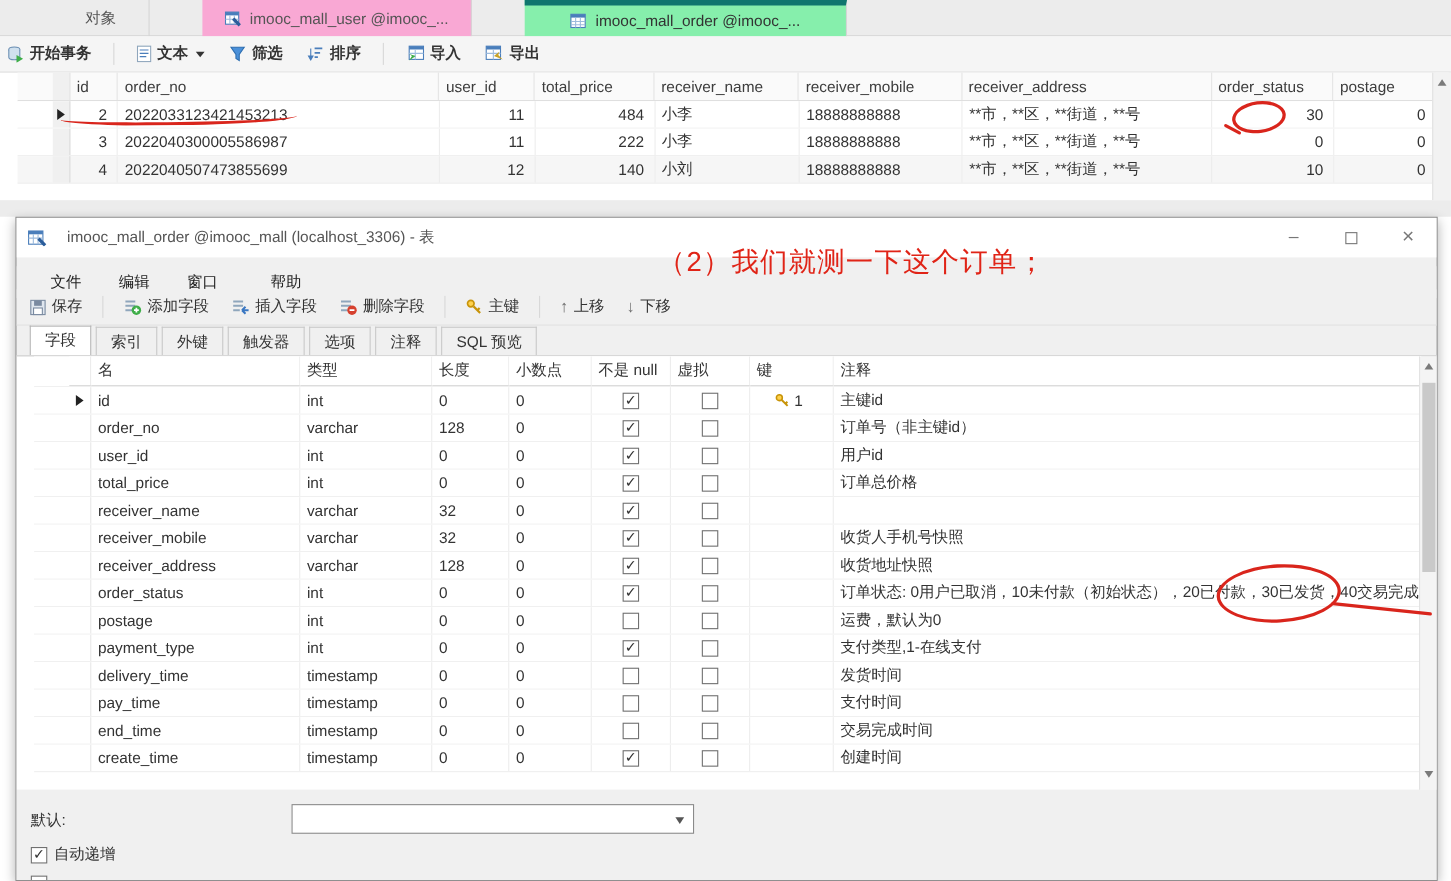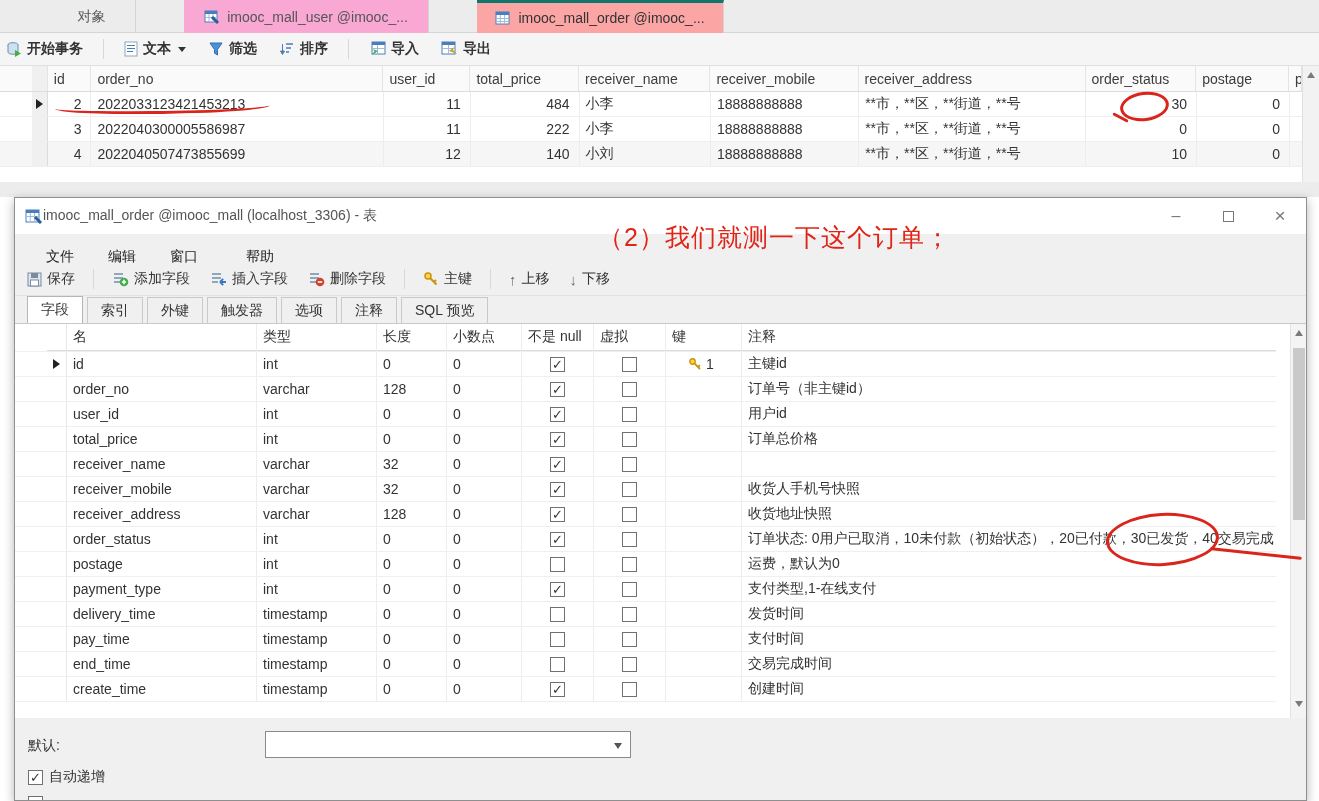--- a/index.html
+++ b/index.html
@@ -5,44 +5,44 @@
   * { margin:0; padding:0; box-sizing:border-box; }
   html,body { width:1319px; height:801px; overflow:hidden; }
   body { position:relative; font-family:"Liberation Sans","DejaVu Sans",sans-serif; font-size:14px; color:#333; background:#fff; }
   .abs { position:absolute; }
 
   
   .mw-tabbar { left:0; top:0; width:1319px; height:33px; background:#ececec; border-bottom:1px solid #d5d5d5; display:flex; }
   .mw-tab { height:33px; display:flex; align-items:center; justify-content:center; gap:7px; border-right:1px solid #d5d5d5; color:#555; cursor:default;margin-left:48px; }
   .mw-tab.obj { width:88px; }
   .mw-tab.t2 { width:245px; background:#f9a8d4; }
-  .mw-tab.active { width:247px; background:#fca5a5; color:#333; border-top:3px solid #0f766e; }
+  .mw-tab.active { width:293px; background:#86efac; color:#333; border-top:5px solid #0f766e; }
   .mw-toolbar { left:0; top:33px; width:1319px; height:33px; background:#f5f5f5; border-bottom:1px solid #e0e0e0; display:flex; align-items:center; gap:10px; padding-left:0;font-weight:bold; }
   .tbtn { display:flex; align-items:center; gap:5px; padding:3px 6px; color:#333; }
   .vsep { width:1px; height:20px; background:#d8d8d8; margin:0 4px; }
 
   
-  .gridrow { position:absolute; left:0; display:flex; height:25px; background:#fff; border-bottom:1px solid #efefef;padding-left:32px; }
+  .gridrow { position:absolute; left:16px; display:flex; height:25px; background:#fff; border-bottom:1px solid #efefef;padding-left:32px; }
   .cell { display:flex; align-items:center; padding:0 6px; border-right:1px solid #ededed; overflow:hidden; white-space:nowrap; height:100%; }
   .num { justify-content:flex-end; padding-right:9px; }
   .hdr { background:#fafafa; color:#3d3d3d; border-bottom:1px solid #dcdcdc; }
   .hdr .cell { border-right:1px solid #e4e4e4; }
   .mg-gut { width:16px; background:#f0f0f0; border-right:1px solid #dcdcdc; padding:0; justify-content:center; }
   .mg-id{width:44px}.mg-ono{width:296px}.mg-uid{width:88px}.mg-tp{width:110px}.mg-rn{width:133px}.mg-rm{width:150px}.mg-ra{width:230px}.mg-os{width:112px}.mg-po{width:94px}.mg-pay{flex:1;border-right:none}
   .rowmark { width:0;height:0;border-top:5px solid transparent;border-bottom:5px solid transparent;border-left:7px solid #222; }
   .altrow { background:#f6f6f6; }
 
   .mw-vscroll { left:1302px; top:66px; width:17px; height:116px; background:#f2f2f2; border-left:1px solid #e0e0e0; }
   .tri-up { width:0;height:0;border-left:4px solid transparent;border-right:4px solid transparent;border-bottom:6px solid #7a7a7a; margin:6px auto; }
   .tri-down { width:0;height:0;border-left:4px solid transparent;border-right:4px solid transparent;border-top:6px solid #7a7a7a; margin:6px auto; }
   .mw-hband { left:0; top:182px; width:1319px; height:15px; background:#ececec; }
 
   
   .dialog { left:14px; top:197px; width:1293px; height:604px; background:#f0f0f0; border:1px solid #8f8f8f; box-shadow:0 3px 10px rgba(0,0,0,.3); z-index:10; overflow:hidden; }
-  .dlg-title { left:0; top:0; width:100%; height:36px; background:#fff; display:flex; align-items:center; padding-left:10px; gap:0; color:#555; }
+  .dlg-title { left:0; top:0; width:100%; height:36px; background:#fff; display:flex; align-items:center; padding-left:10px; gap:18px; color:#555; }
   .dlg-controls { position:absolute; right:0; top:0; height:36px; display:flex; }
   .wbtn { width:52px; height:36px; display:flex; align-items:center; justify-content:center; color:#777; font-size:16px; }
   .maxbox { width:11px; height:11px; border:1px solid #777; }
   .dlg-menubar { left:0; top:36px; width:100%; height:29px; background:#f0f0f0; display:flex; align-items:center; padding-left:14px;margin-top:8px; }
   .menu-item { padding:0 17px; height:29px; display:flex; align-items:center; color:#222; }
   .dlg-toolbar { left:0; top:65px; width:100%; height:33px; background:#f0f0f0; border-bottom:1px solid #e2e2e2; display:flex; align-items:center; gap:8px; padding-left:6px; }
   .dlg-tabs { left:8px; top:98px; width:100%; height:27px; display:flex; align-items:flex-end; padding-left:4px; gap:4px; }
   .dtab { height:26px; padding:0 13px; display:flex; align-items:center; background:#f0f0f0; border:1px solid #c9c9c9; border-bottom:none; color:#333; }
   .dtab.active { background:#fff; height:27px; border-color:#b5b5b5; }
 

